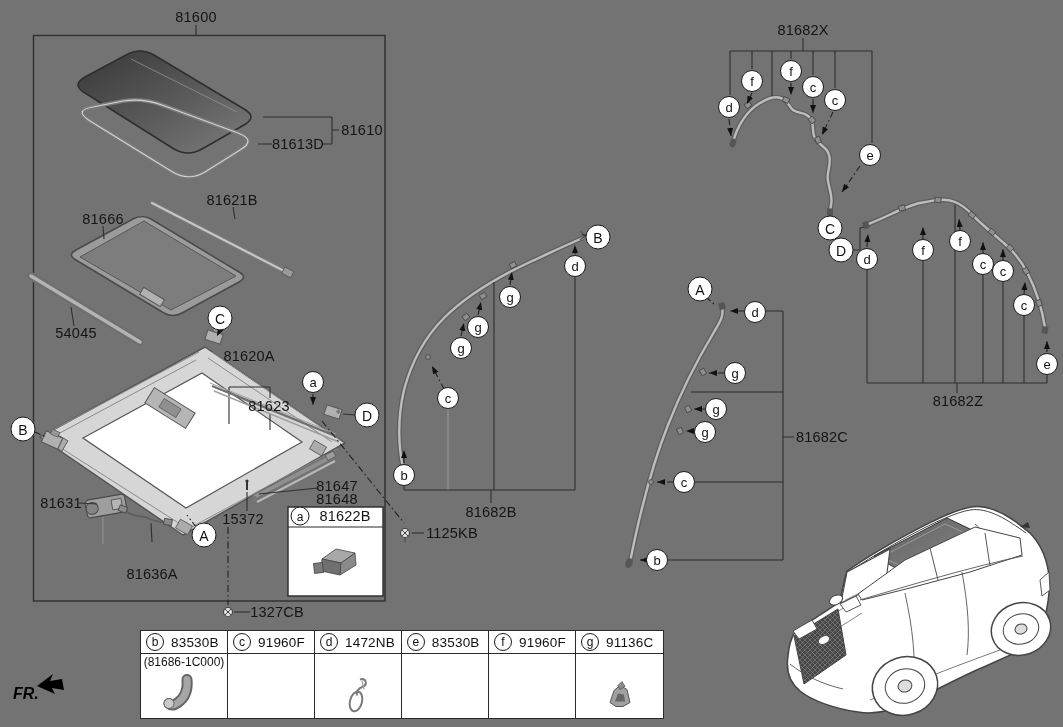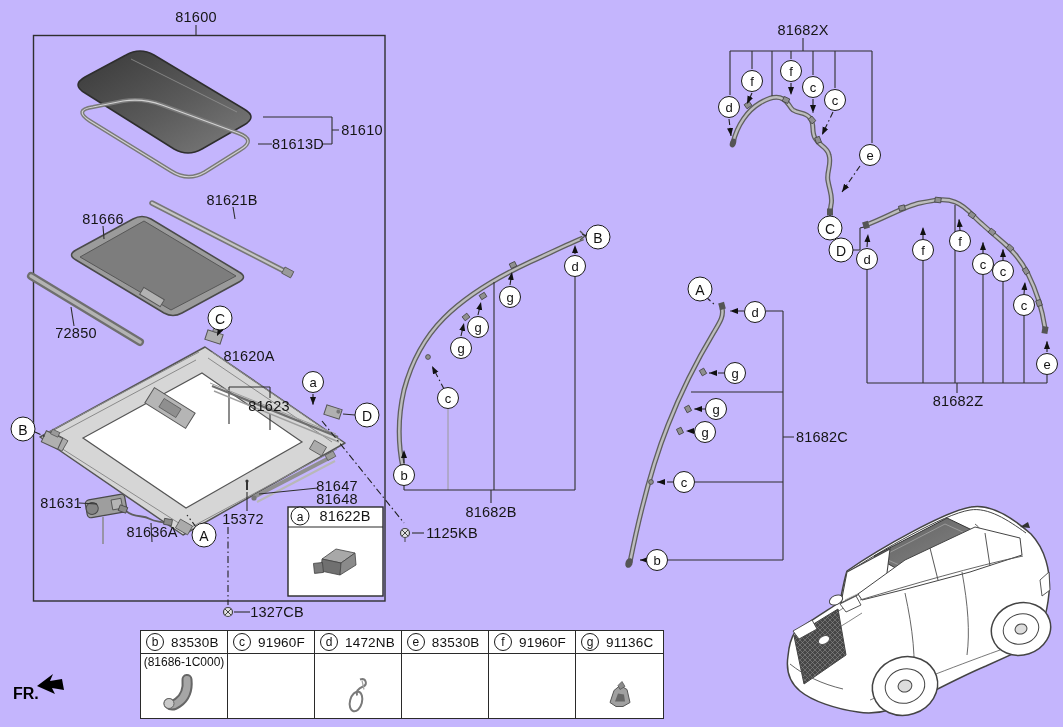--- a/index.html
+++ b/index.html
@@ -1,28 +1,28 @@
 <!DOCTYPE html>
 <html><head>
 <meta charset="utf-8">
 <title>Diagram</title>
 <style>
   html,body{margin:0;padding:0;background:#fff;}
-  .stage{position:relative;width:1063px;height:727px;background:#c4b5fd;overflow:hidden;
+  .stage{position:relative;width:1063px;height:727px;background:#737373;overflow:hidden;
          font-family:"Liberation Sans",sans-serif;color:#111;}
   .art{position:absolute;left:0;top:0;}
   .lbl{position:absolute;transform:translate(-50%,-50%);font-size:14.5px;letter-spacing:.2px;
        white-space:nowrap;color:#151515;}
   .co{position:absolute;transform:translate(-50%,-50%);box-sizing:border-box;
       border:1.4px solid #1a1a1a;border-radius:50%;background:#fff;
       display:flex;align-items:center;justify-content:center;line-height:1;}
   .co.lg{width:25px;height:25px;font-size:14px;}
   .co.sm{width:22px;height:22px;font-size:13px;}
   .co.xs{width:19px;height:19px;font-size:12px;}
-  .fr{position:absolute;left:13px;top:685px;font-size:16px;font-weight:bold;color:#000;}
+  .fr{position:absolute;left:13px;top:685px;font-size:16px;font-weight:bold;color:#000;font-style:italic;}
   .legend{position:absolute;left:140px;top:630px;width:524px;height:89px;box-sizing:border-box;
           border:1.5px solid #2a2a2a;display:grid;grid-template-columns:repeat(6,1fr);background:#fff;}
   .cell{box-sizing:border-box;border-right:1.2px solid #2a2a2a;display:flex;flex-direction:column;}
   .cell:last-child{border-right:none;}
   .cell.thick{border-left:1.2px solid #2a2a2a;margin-left:-1.2px;}
   .cellhead{height:23px;box-sizing:border-box;border-bottom:1.2px solid #2a2a2a;
             display:flex;align-items:center;gap:7px;padding-left:5px;}
   .leg{box-sizing:border-box;width:18px;height:18px;border:1.3px solid #1a1a1a;border-radius:50%;
        display:inline-flex;align-items:center;justify-content:center;font-size:12px;flex:0 0 auto;}
   .pn{font-size:13.5px;letter-spacing:.2px;}
@@ -300,25 +300,25 @@
   </g>
 
   <path d="M37,686 L53,674 L50,681 L62,679 L64,690 L52,688 L55,694 Z" fill="#000"></path>
 </svg>
 
 <div class="lbl" style="left:196px;top:17px">81600</div>
 <div class="lbl" style="left:362px;top:130px">81610</div>
 <div class="lbl" style="left:298px;top:144px">81613D</div>
 <div class="lbl" style="left:232px;top:200px">81621B</div>
 <div class="lbl" style="left:103px;top:219px">81666</div>
-<div class="lbl" style="left:76px;top:333px">72850</div>
+<div class="lbl" style="left:76px;top:333px">54045</div>
 <div class="lbl" style="left:249px;top:356px">81620A</div>
 <div class="lbl" style="left:269px;top:406px">81623</div>
 <div class="lbl" style="left:61px;top:503px">81631</div>
-<div class="lbl" style="left:152px;top:532px">81636A</div>
+<div class="lbl" style="left:152px;top:574px">81636A</div>
 <div class="lbl" style="left:243px;top:519px">15372</div>
 <div class="lbl" style="left:337px;top:486px">81647</div>
 <div class="lbl" style="left:337px;top:499px">81648</div>
 <div class="lbl" style="left:345px;top:516px">81622B</div>
 <div class="lbl" style="left:277px;top:612px">1327CB</div>
 <div class="lbl" style="left:491px;top:512px">81682B</div>
 <div class="lbl" style="left:452px;top:533px">1125KB</div>
 <div class="lbl" style="left:822px;top:437px">81682C</div>
 <div class="lbl" style="left:803px;top:30px">81682X</div>
 <div class="lbl" style="left:958px;top:401px">81682Z</div>

